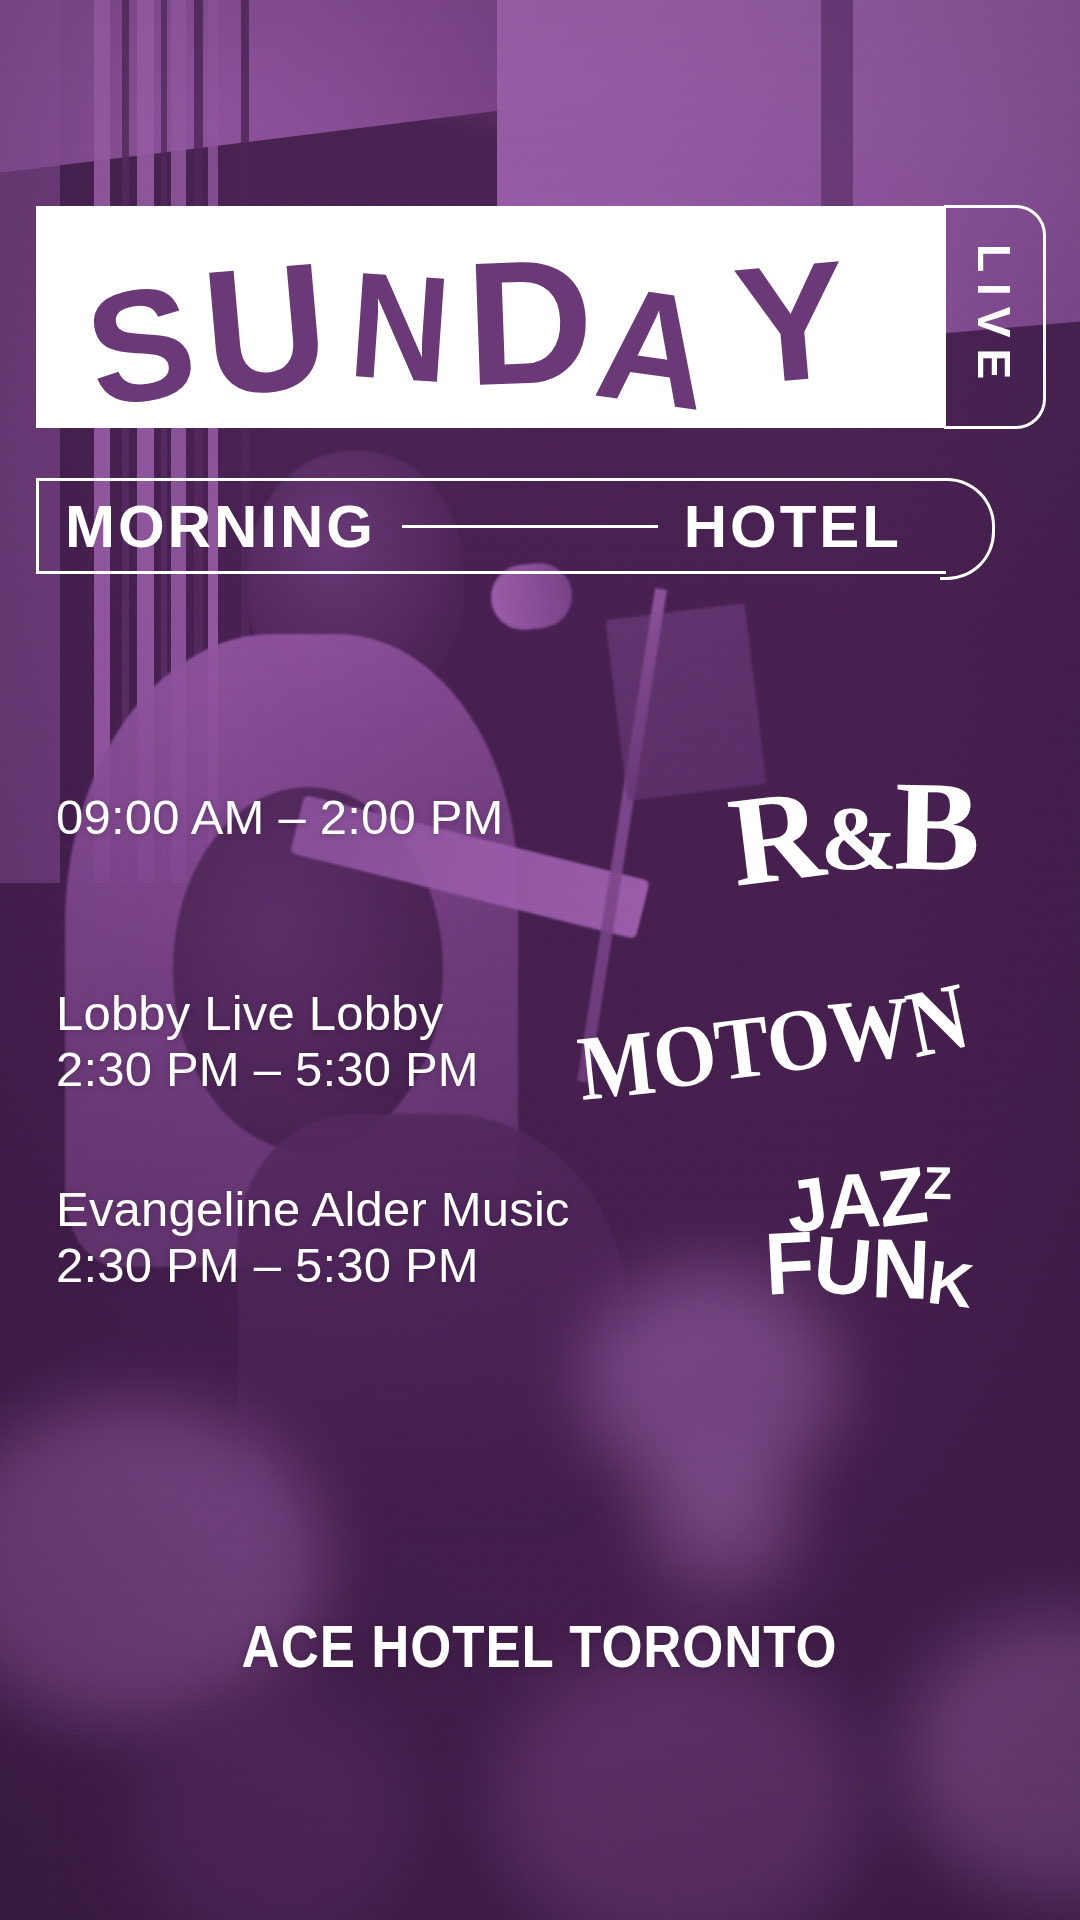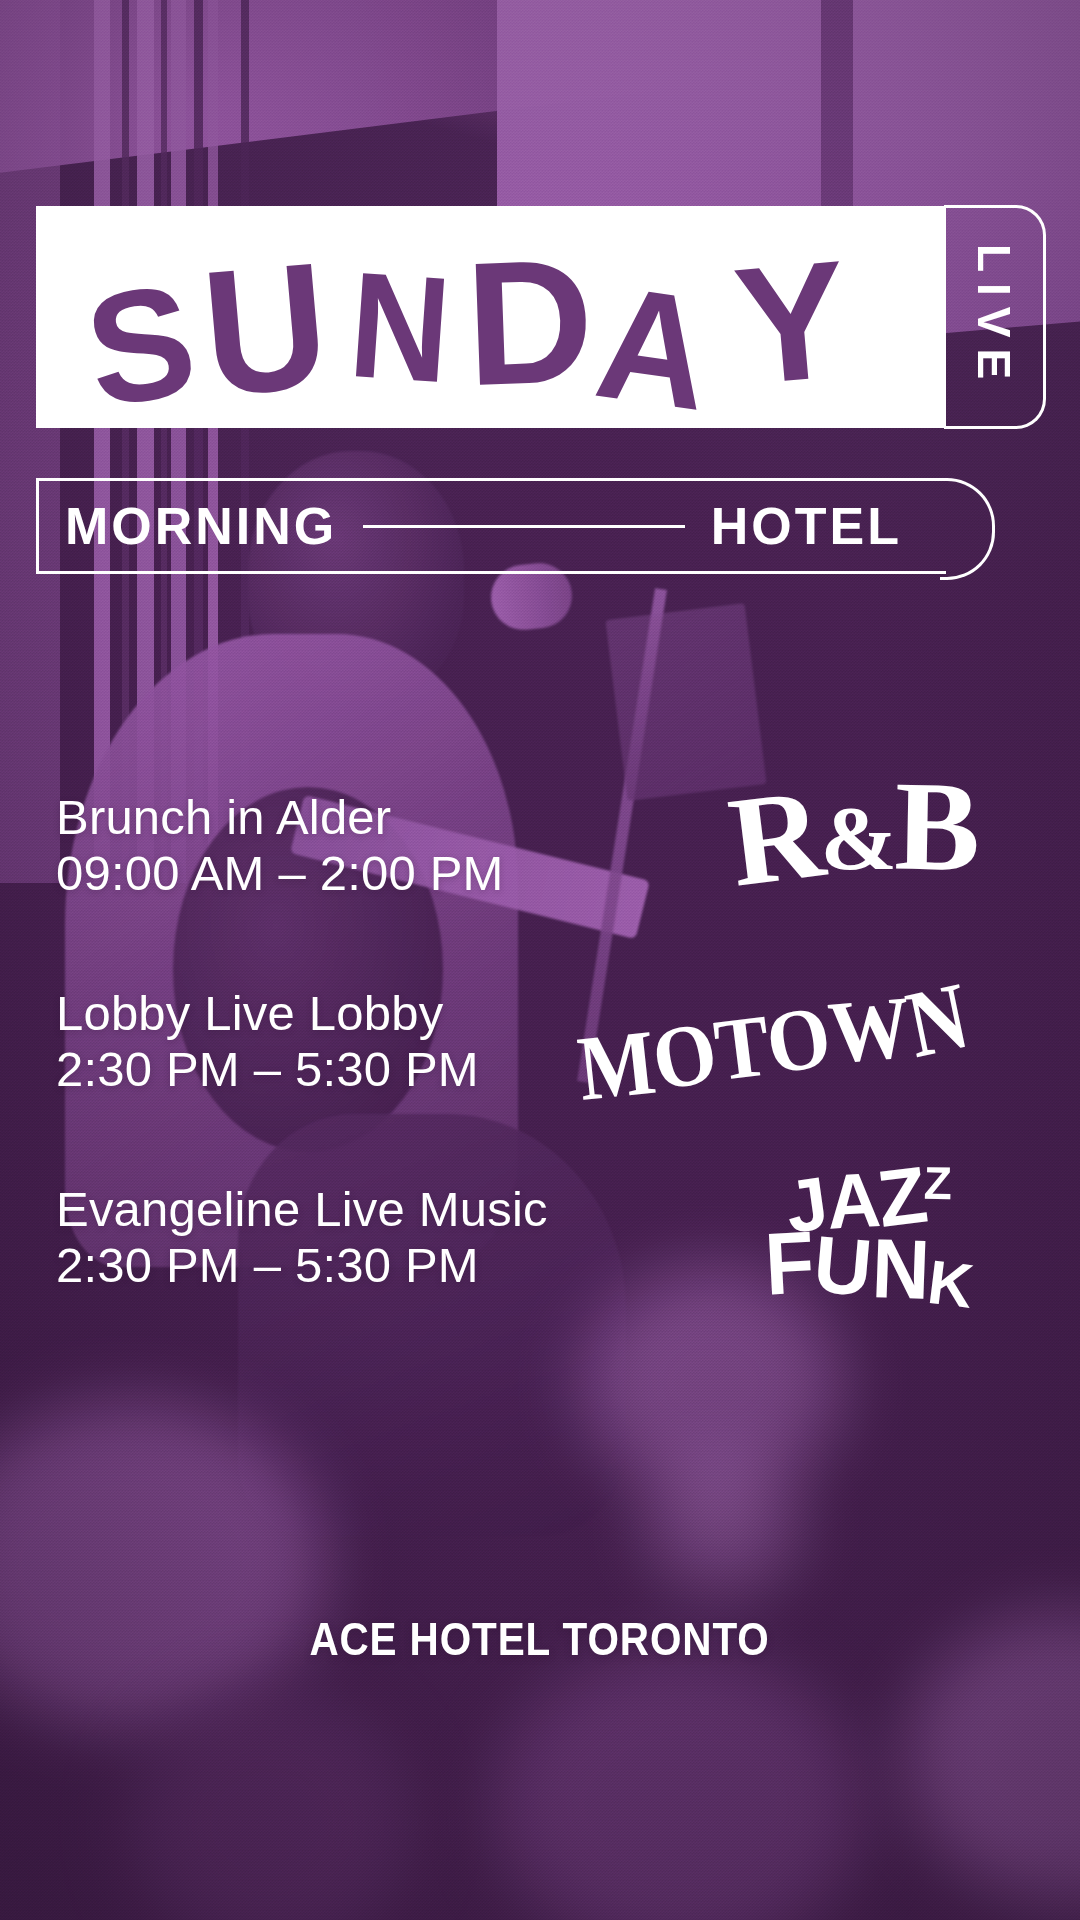--- a/index.html
+++ b/index.html
@@ -92,21 +92,21 @@
     position:absolute; left:0; top:272px; width:910px; height:96px;
     border:3px solid #fff; border-right:none;
     border-radius:0 0 0 0;
     display:flex; align-items:center;
   }
   .bar::after{
     content:""; position:absolute; right:-49px; top:-3px; width:52px; height:96px;
     border:3px solid #fff; border-left:none; border-radius:0 48px 48px 0;
   }
   .bar-word {
-    color:#fff; font-weight:700; font-size:52px; letter-spacing:3px;
+    color:#fff; font-weight:700; font-size:60px; letter-spacing:3px;
     font-family:"Liberation Sans", sans-serif;
   }
   .bar-rule { flex:1 1 auto; height:3px; background:#fff; margin:0 26px; }
 
   
   #schedule { position:absolute; left:56px; top:790px; width:980px; }
   .event { position:relative; height:196px; }
   .ev-title, .ev-time {
     color:#fff; font-size:49px; font-weight:400; line-height:1.14;
     letter-spacing:.2px; text-shadow:0 2px 6px rgba(45,20,52,.28);
@@ -137,21 +137,21 @@
     line-height:.86;
   }
   .jf-line { display:block; white-space:nowrap; }
   .jf-line i { font-style:normal; display:inline-block; }
   .jf1 { font-size:74px; transform:rotate(-5deg); }
   .jf2 { font-size:80px; transform:rotate(3deg); margin-top:2px; }
 
   
   #footer {
     position:absolute; left:0; right:0; top:1612px; text-align:center;
-    color:#fff; font-weight:700; font-size:46px; letter-spacing:1px;
+    color:#fff; font-weight:700; font-size:60px; letter-spacing:1px;
     font-family:"Liberation Sans", sans-serif;
     text-shadow:0 2px 8px rgba(45,20,52,.35);
   }
   #footer span { display:inline-block; transform:scaleX(.88); }
 </style>
 </head>
 <body>
 
 <div id="poster">
 
@@ -222,37 +222,36 @@
     <div class="bar">
       <div class="bar-word" style="margin-left:26px">MORNING</div>
       <div class="bar-rule"></div>
       <div class="bar-word" style="margin-right:44px">HOTEL</div>
     </div>
   </div>
 
   <div id="schedule">
 
     <div class="event">
-      <div class="ev-title">Brunch in Alder</div>
       <div class="ev-time">09:00 AM – 2:00 PM</div>
       <div class="badge badge-rnb">
         <i style="transform:rotate(-3deg)">R</i><i style="font-size:92px;transform:translateY(-6px) rotate(4deg)">&amp;</i><i style="transform:rotate(5deg)">B</i>
       </div>
     </div>
 
     <div class="event">
       <div class="ev-title">Lobby Live Lobby</div>
       <div class="ev-time">2:30 PM – 5:30 PM</div>
       <div class="badge badge-motown">
         <i style="transform:rotate(2deg) scaleY(1.05)">M</i><i style="transform:rotate(-3deg)">O</i><i style="transform:rotate(1deg)">T</i><i style="transform:rotate(-2deg)">O</i><i style="transform:rotate(3deg)">W</i><i style="transform:rotate(-4deg) scaleY(1.08)">N</i>
       </div>
     </div>
 
     <div class="event">
-      <div class="ev-title">Evangeline Live Music</div>
+      <div class="ev-title">Evangeline Alder Music</div>
       <div class="ev-time">2:30 PM – 5:30 PM</div>
       <div class="badge badge-jazzfunk">
         <span class="jf-line jf1">
           <i style="transform:rotate(-3deg)">J</i><i style="transform:rotate(2deg) scaleY(1.04)">A</i><i style="transform:rotate(-2deg) scale(1.08)">Z</i><i style="font-size:46px;transform:translateY(-20px) rotate(6deg)">Z</i>
         </span>
         <span class="jf-line jf2">
           <i style="transform:rotate(-6deg) scaleY(1.1)">F</i><i style="transform:rotate(2deg)">U</i><i style="transform:rotate(-1deg) scaleY(1.05)">N</i><i style="font-size:62px;transform:translateY(6px) rotate(4deg)">K</i>
         </span>
       </div>
     </div>

